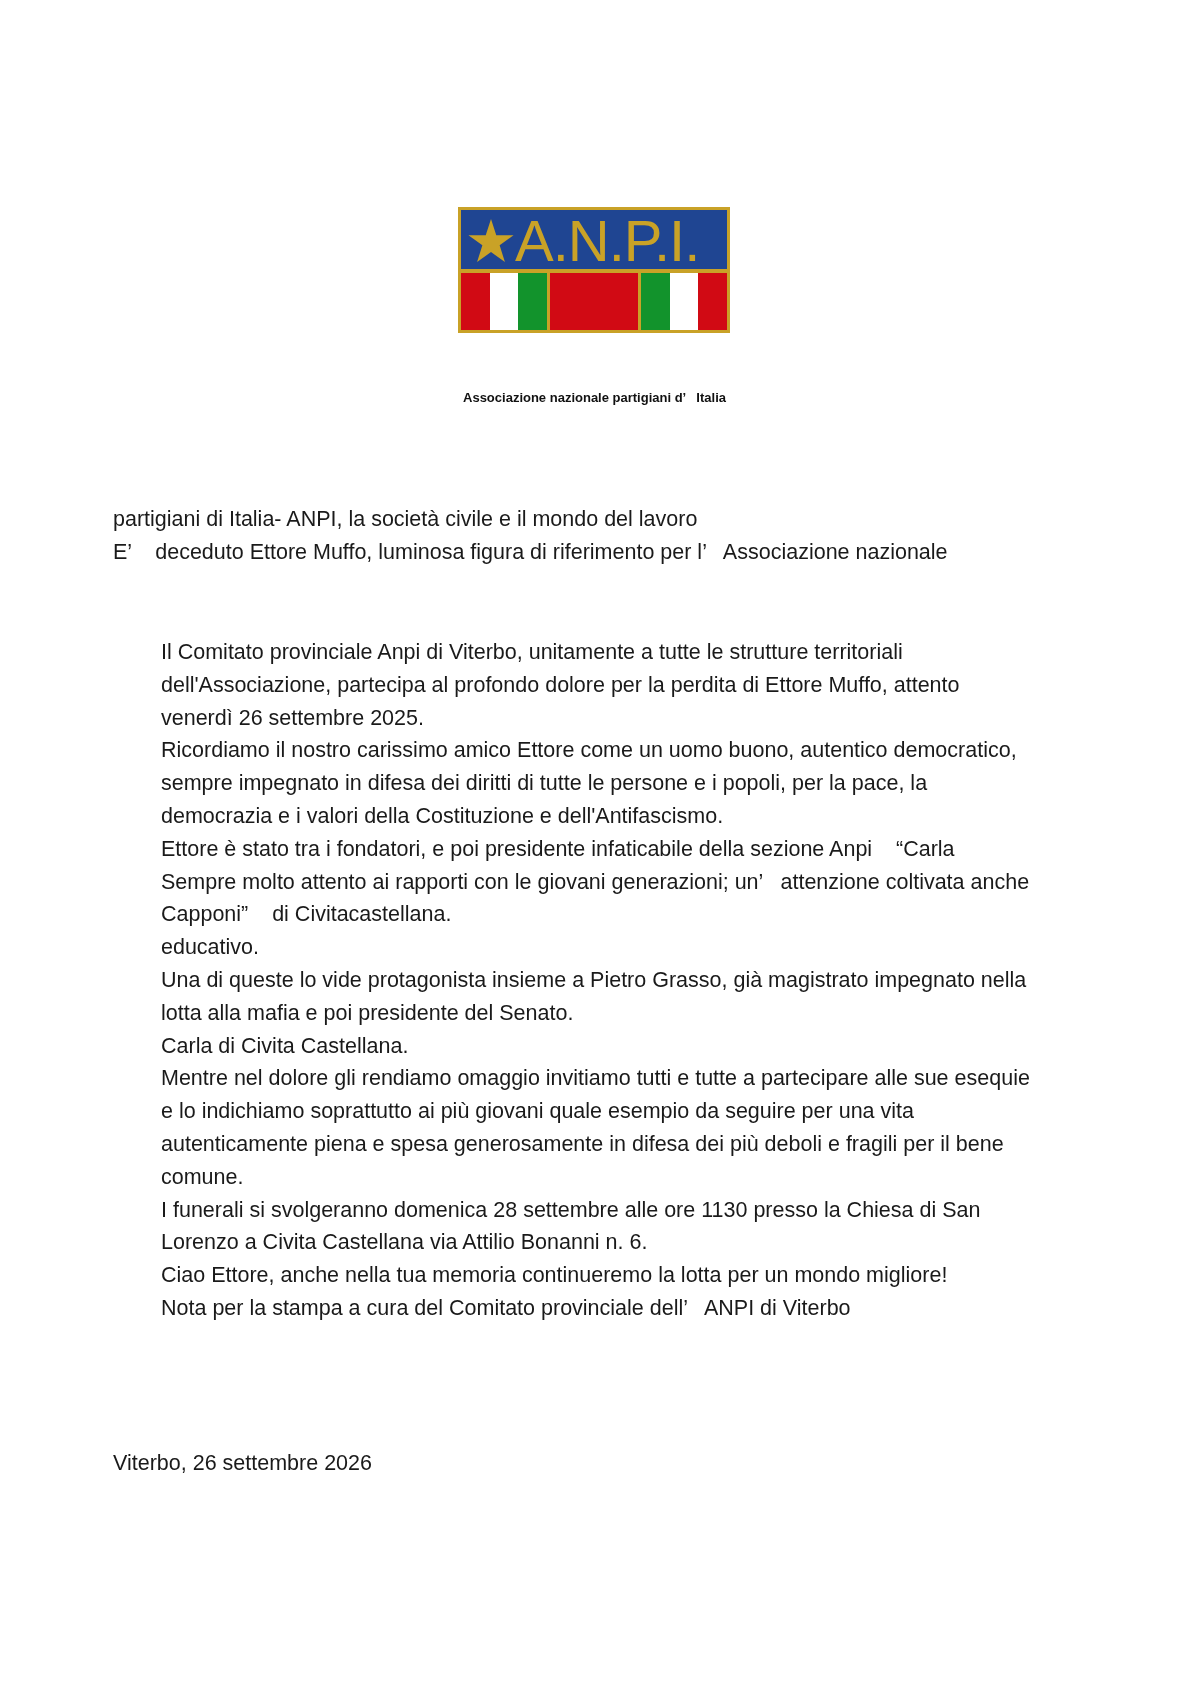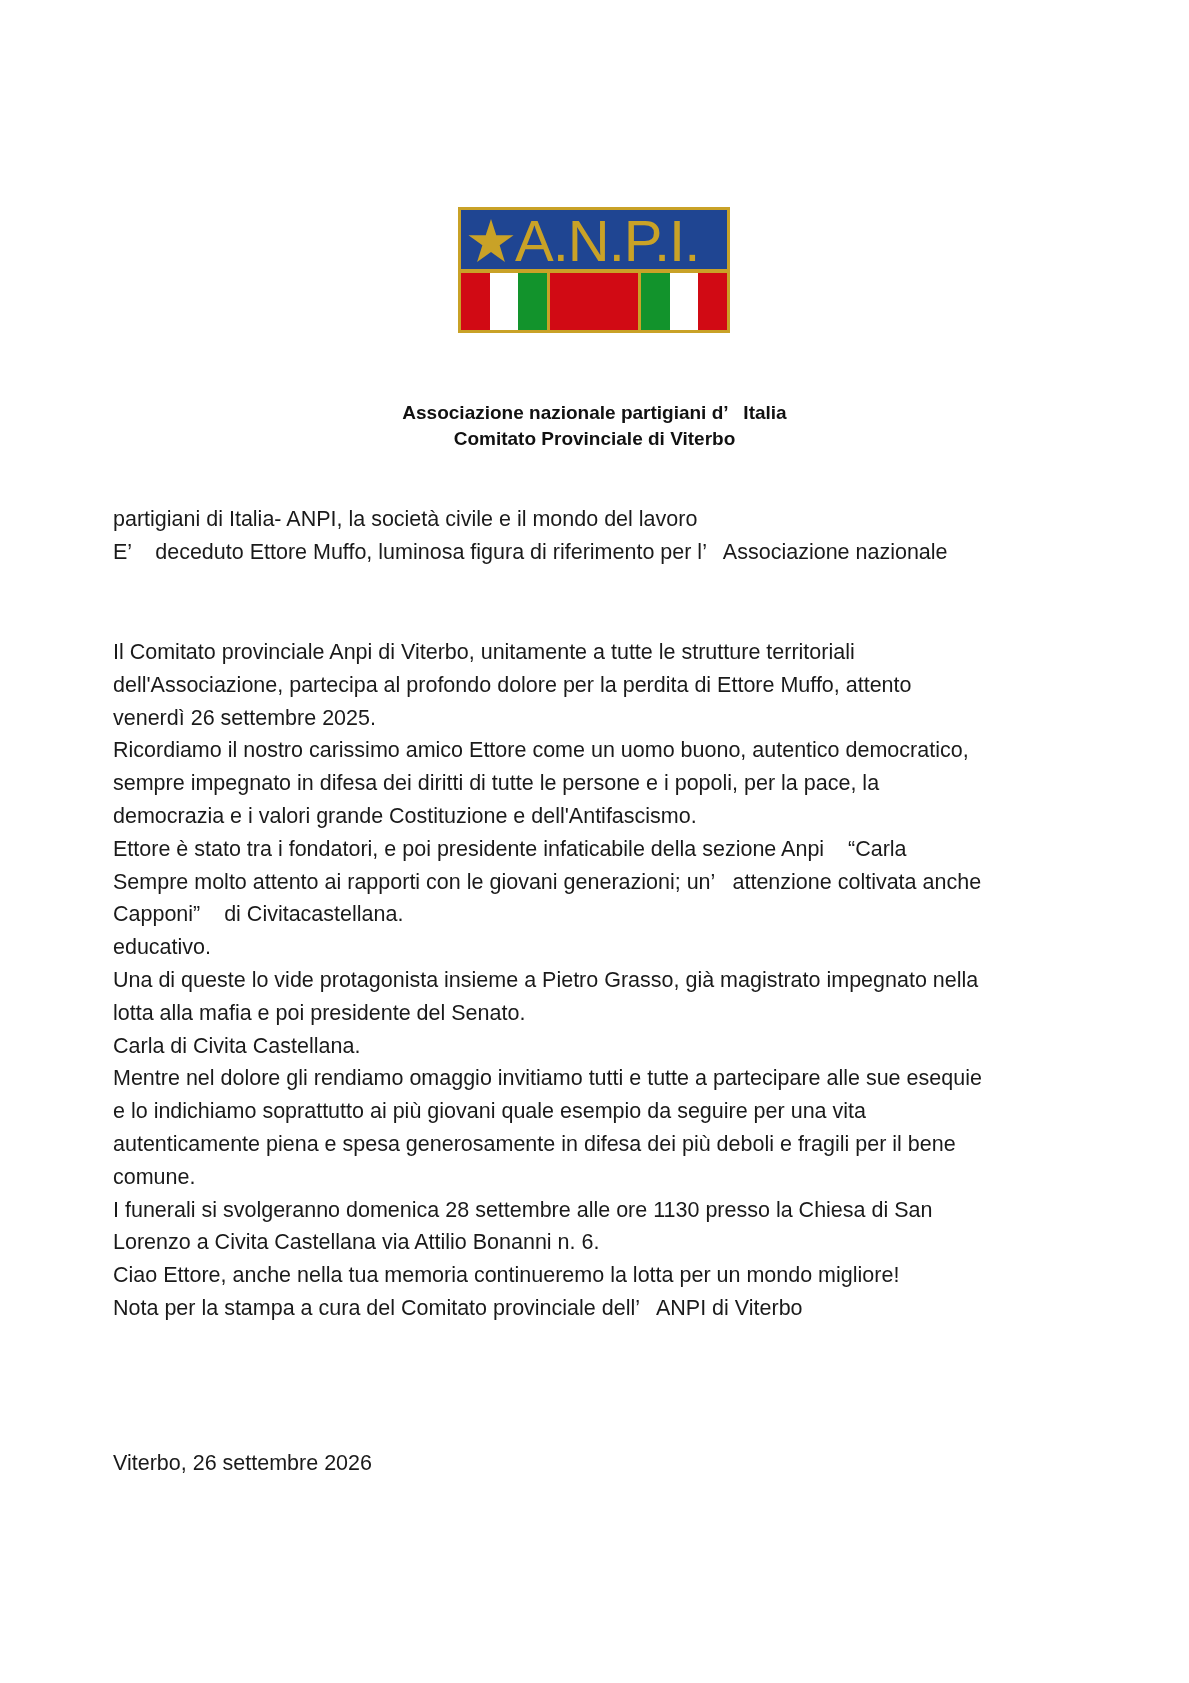--- a/index.html
+++ b/index.html
@@ -15,28 +15,28 @@
                    letter-spacing: -1px; white-space: pre; }
   .logo .band-bottom { position: absolute; left: 3px; right: 3px; top: 66px; bottom: 3px;
                        display: flex; gap: 3px; background: #c9a227; }
   .logo .stripe { flex: 1; height: 100%; }
   .logo .stripe.wide { flex: 3.1; }
   .stripe.red { background: #d10a14; }
   .stripe.white { background: #ffffff; }
   .stripe.green { background: #12932c; }
   .logo .group { display: flex; flex: 3; }
 
-  .header { position: absolute; left: 0; width: 1189px; top: 400px; text-align: center;
-            font-weight: bold; font-size: 19px; line-height: 26px; color: #111; }
+  .header { position: absolute; left: 0; width: 1189px; top: 385px; text-align: center;
+            font-weight: bold; font-size: 13px; line-height: 26px; color: #111; }
   .header div { white-space: pre; }
 
   .block { position: absolute; left: 113px; width: 980px; font-size: 21.5px; line-height: 32.8px; color: #1a1a1a; }
   .block .line { white-space: pre; height: 32.8px; }
   #intro { top: 503px; }
-  #body { top: 636px; }
+  #body { top: 636px; margin-left: 48px; }
   #dateline { top: 1447px; }
 </style>
 </head>
 <body>
 
 <div class="logo">
   <div class="band-top">
     <svg class="star" viewBox="0 0 100 100">
       <polygon points="50,4 61,38 97,38 68,59 79,94 50,73 21,94 32,59 3,38 39,38" fill="#c9a227"></polygon>
     </svg>
@@ -52,34 +52,33 @@
     <div class="group">
       <div class="stripe green"></div>
       <div class="stripe white"></div>
       <div class="stripe red"></div>
     </div>
   </div>
 </div>
 
 <div class="header">
   <div>Associazione nazionale partigiani d’   Italia</div>
-  <div>Comitato Provinciale di Viterbo</div>
 </div>
 
 <div class="block" id="intro">
     <div class="line">partigiani di Italia- ANPI, la società civile e il mondo del lavoro</div>
     <div class="line">E’    deceduto Ettore Muffo, luminosa figura di riferimento per l’   Associazione nazionale</div>
   </div>
 <div class="block" id="body">
     <div class="line">Il Comitato provinciale Anpi di Viterbo, unitamente a tutte le strutture territoriali</div>
     <div class="line">dell'Associazione, partecipa al profondo dolore per la perdita di Ettore Muffo, attento</div>
     <div class="line">venerdì 26 settembre 2025.</div>
     <div class="line">Ricordiamo il nostro carissimo amico Ettore come un uomo buono, autentico democratico,</div>
     <div class="line">sempre impegnato in difesa dei diritti di tutte le persone e i popoli, per la pace, la</div>
-    <div class="line">democrazia e i valori grande Costituzione e dell'Antifascismo.</div>
+    <div class="line">democrazia e i valori della Costituzione e dell'Antifascismo.</div>
     <div class="line">Ettore è stato tra i fondatori, e poi presidente infaticabile della sezione Anpi    “Carla</div>
     <div class="line">Sempre molto attento ai rapporti con le giovani generazioni; un’   attenzione coltivata anche</div>
     <div class="line">Capponi”    di Civitacastellana.</div>
     <div class="line">educativo.</div>
     <div class="line">Una di queste lo vide protagonista insieme a Pietro Grasso, già magistrato impegnato nella</div>
     <div class="line">lotta alla mafia e poi presidente del Senato.</div>
     <div class="line">Carla di Civita Castellana.</div>
     <div class="line">Mentre nel dolore gli rendiamo omaggio invitiamo tutti e tutte a partecipare alle sue esequie</div>
     <div class="line">e lo indichiamo soprattutto ai più giovani quale esempio da seguire per una vita</div>
     <div class="line">autenticamente piena e spesa generosamente in difesa dei più deboli e fragili per il bene</div>

